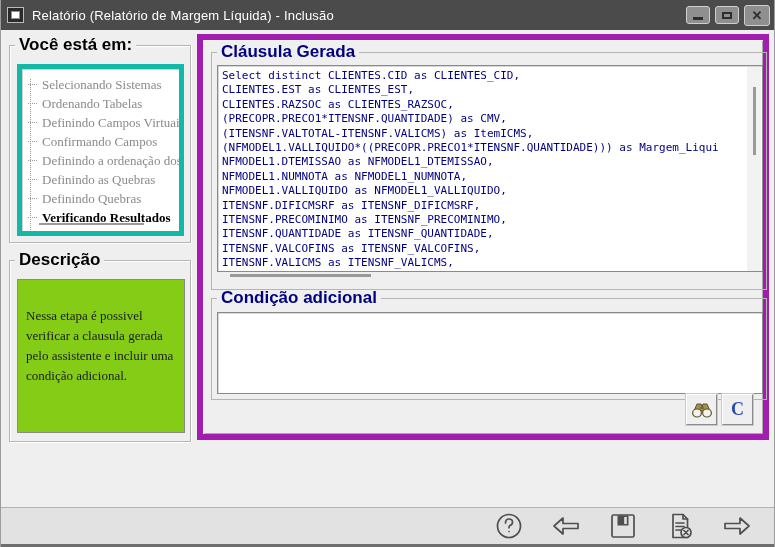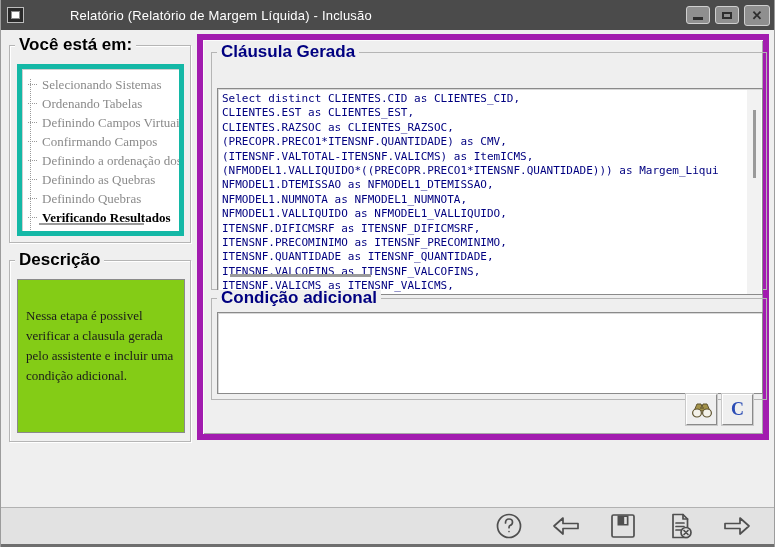--- a/index.html
+++ b/index.html
@@ -8,21 +8,21 @@
 
   .window { position:relative; width:775px; height:547px; background:#efefef;
             border-left:1px solid #9c9c9c; border-right:1px solid #9c9c9c; overflow:hidden; }
 
   
   .titlebar { position:absolute; left:0; top:0; width:775px; height:30px; background:#4b4b4b;
               display:flex; align-items:center; padding:0 6px; }
   .app-icon { width:17px; height:16px; background:#2a2a2a; border:1px solid #bdbdbd;
               display:flex; align-items:center; justify-content:center; margin-right:8px; }
   .app-icon .inner { width:9px; height:8px; background:#ffffff; border:1px solid #8f8f8f; }
-  .title-text { color:#ffffff; font-size:13px; letter-spacing:.2px;margin-left:38px; }
+  .title-text { color:#ffffff; font-size:13px; letter-spacing:.2px; }
   .win-controls { margin-left:auto; display:flex; align-items:center; gap:5px; }
   .win-btn { width:24px; height:18px; background:#8f8f8f; border:1px solid #cfcfcf; border-radius:3px;
              display:flex; align-items:center; justify-content:center; color:#2e2e2e;
              font-size:11px; font-weight:bold; line-height:1; }
   .win-btn.close { width:26px; height:21px; font-size:13px; }
   .win-btn .minbar { width:10px; height:3px; background:#2e2e2e; margin-top:7px; }
   .win-btn .maxbox { width:10px; height:7px; border:2px solid #2e2e2e; }
 
   
   .groupbox { position:absolute; border:1px solid #b5b5b5;
@@ -45,21 +45,21 @@
   .desc-box { left:8px; top:260px; width:182px; height:182px; }
   .desc-inner { position:absolute; left:7px; top:18px; width:168px; height:154px; background:#84cc16;
                 border:1px solid #8a8a8a; padding:26px 8px 0 8px;
                 font-family:"Liberation Serif", serif; font-size:13px; color:#1b1b1b; line-height:1.55; }
 
   
   .right-panel { position:absolute; left:196px; top:34px; width:572px; height:406px; background:#efefef;
                  border:6px solid #a21caf; box-shadow:inset 1px 1px 0 #fbfbfb, inset -1px -1px 0 #a8a8a8; }
   .clause-box { left:8px; top:12px; width:556px; height:238px; }
   .sql-area { position:absolute; left:5px; top:12px; width:546px; height:207px; background:#ffffff;
-              border:1px solid #8a8a8a; box-shadow:inset 1px 1px 0 #d8d8d8; overflow:hidden;margin-top:23px; }
+              border:1px solid #8a8a8a; box-shadow:inset 1px 1px 0 #d8d8d8; overflow:hidden; }
   .sql-pre { font-family:"DejaVu Sans Mono","Liberation Mono",monospace; font-size:11px; line-height:14.4px;
              color:#000080; white-space:pre; padding:3px 16px 0 4px; }
   .vscroll-track { position:absolute; right:1px; top:1px; width:14px; height:205px; background:#f2f2f2; }
   .vscroll-thumb { position:absolute; left:6px; top:20px; width:3px; height:68px; background:#9a9a9a; }
   .clause-hthumb { left:18px; bottom:12px; width:141px; height:3px; }
 
   .cond-box { left:8px; top:258px; width:556px; height:102px; }
   .cond-area { position:absolute; left:5px; top:13px; width:546px; height:82px; background:#ffffff;
                border:1px solid #8a8a8a; box-shadow:inset 1px 1px 0 #d8d8d8;
                font-family:"DejaVu Sans Mono",monospace; font-size:11px; color:#000080; }

